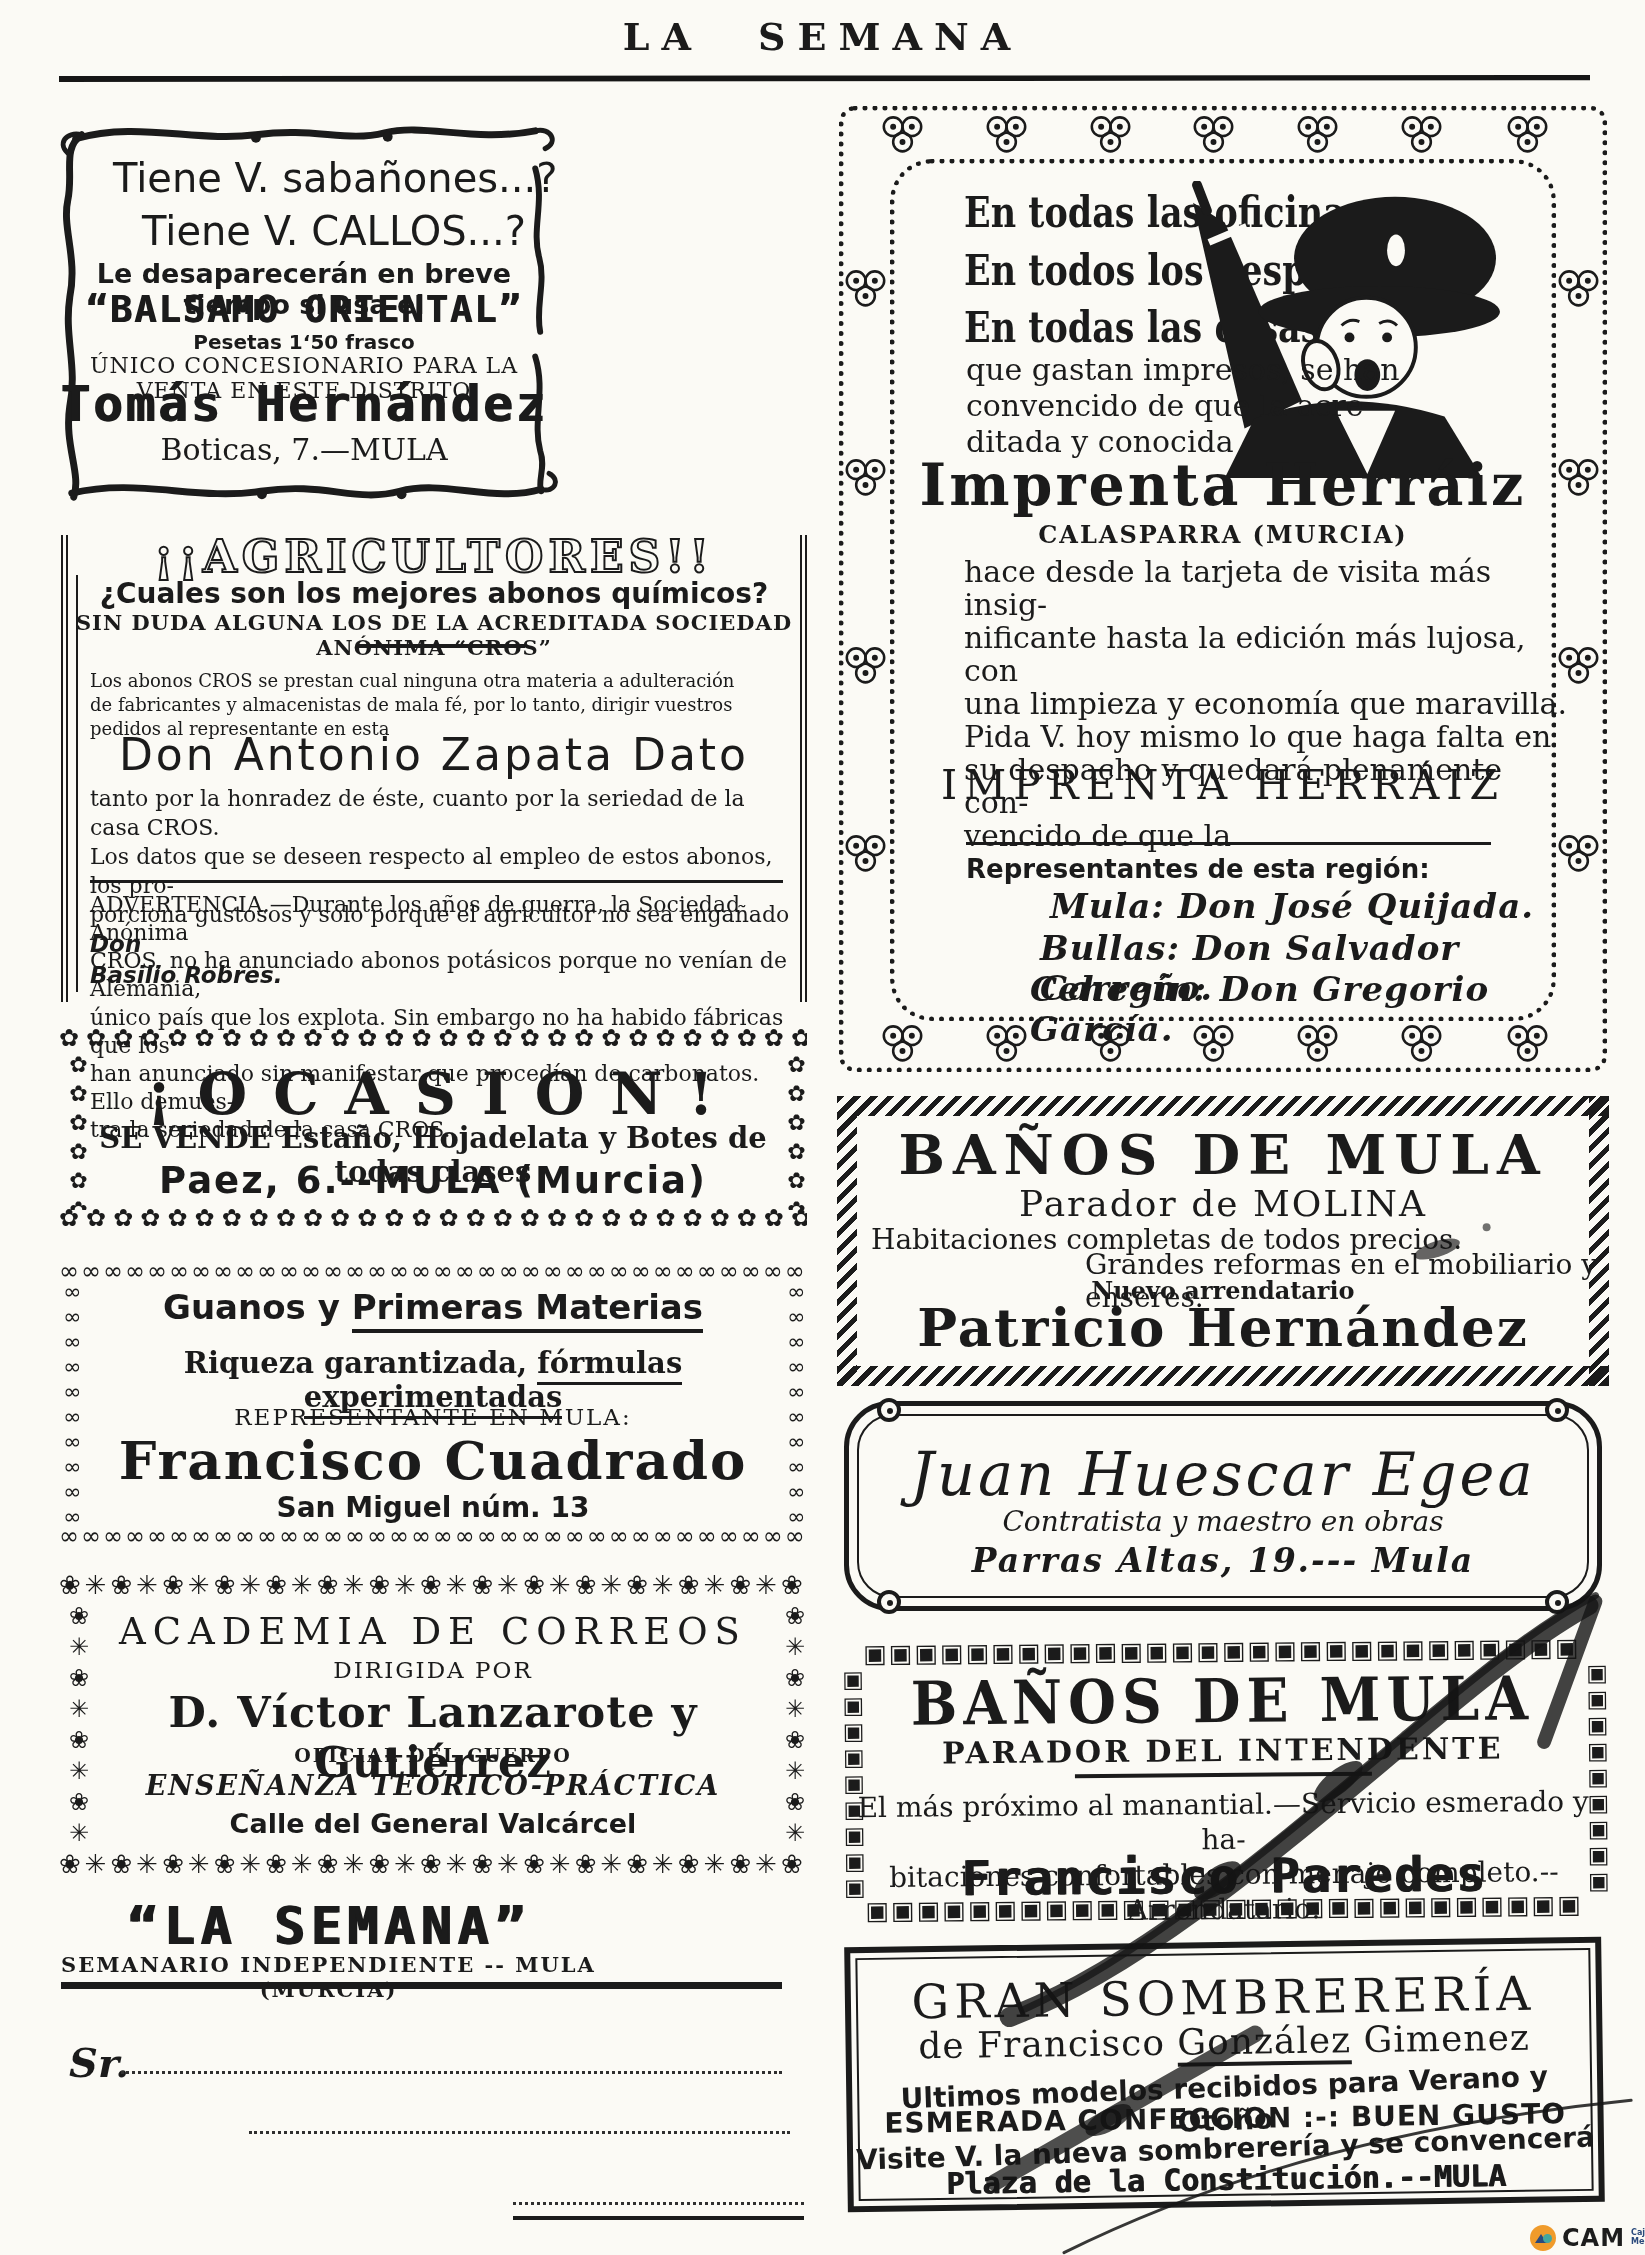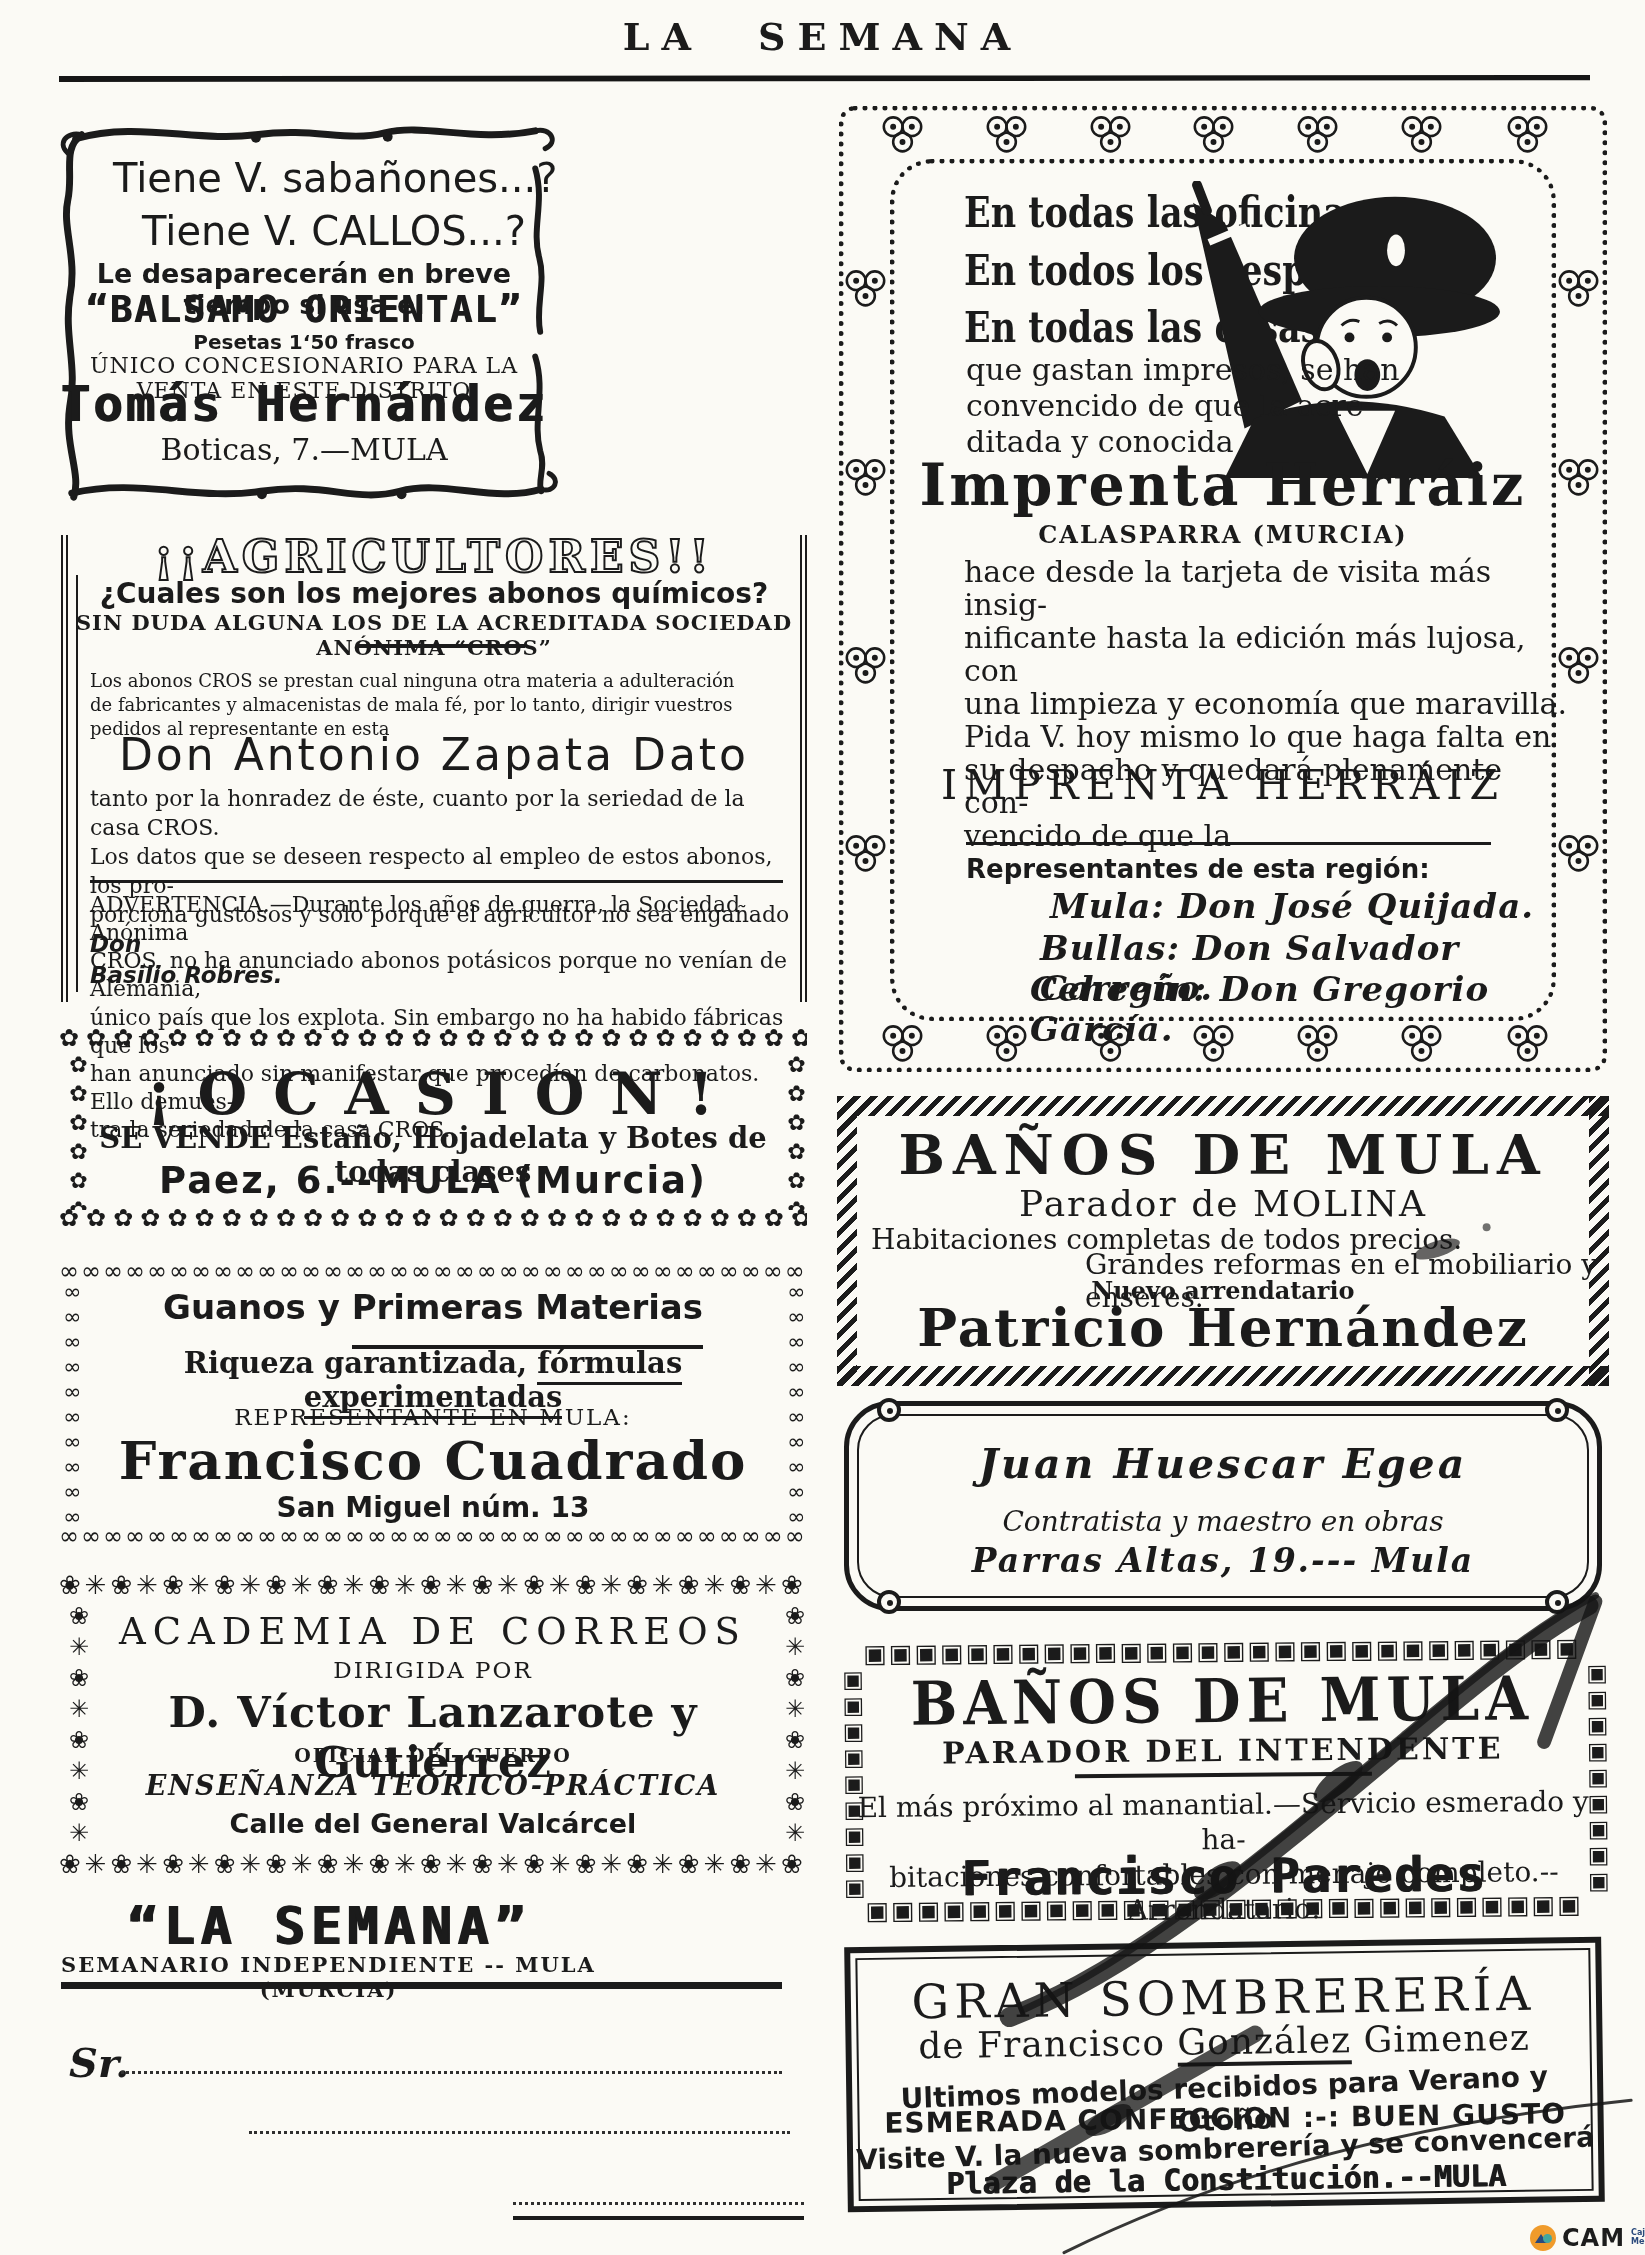--- a/index.html
+++ b/index.html
@@ -62,21 +62,21 @@
   .ocasion .l1 { top:95px; font-weight:bold; font-size:29px; }
   .ocasion .l2 { top:133px; font-family:"DejaVu Sans",sans-serif; font-weight:bold; font-size:37px; letter-spacing:2px; }
 
   
   .guanos { left:59px; top:1259px; width:748px; height:289px; }
   .guanos .g-top { left:0; top:0; width:100%; height:24px; font-size:24px; letter-spacing:2px; }
   .guanos .g-bot { left:0; bottom:0; width:100%; height:24px; font-size:24px; letter-spacing:2px; }
   .guanos .g-l { left:0; top:20px; width:24px; height:249px; font-size:22px; }
   .guanos .g-r { right:0; top:20px; width:24px; height:249px; font-size:22px; }
   .guanos .t { top:28px; font-family:"DejaVu Sans",sans-serif; font-weight:bold; font-size:34px; }
-  .guanos .t .u { border-bottom:4px solid var(--ink); padding-bottom:18px; }
+  .guanos .t .u { border-bottom:4px solid var(--ink); padding-bottom:2px; }
   .guanos .r1 { top:87px; font-weight:bold; font-size:29px; }
   .guanos .r1 .u { border-bottom:3px solid var(--ink); padding-bottom:2px; }
   .guanos .rep { top:145px; font-size:23px; letter-spacing:2px; }
   .guanos .name { top:170px; font-weight:bold; font-size:53px; letter-spacing:2px; }
   .guanos .addr { top:232px; font-family:"DejaVu Sans",sans-serif; font-weight:bold; font-size:28px; }
 
   
   .academia { left:59px; top:1572px; width:748px; height:313px; }
   .academia .a-top { left:0; top:0; width:100%; height:34px; font-size:26px; letter-spacing:4px; }
   .academia .a-bot { left:0; bottom:0; width:100%; height:34px; font-size:26px; letter-spacing:4px; }
@@ -138,21 +138,21 @@
   .molina .name { top:200px; font-weight:bold; font-size:53px; letter-spacing:2px; }
 
   
   .huescar { left:844px; top:1401px; width:758px; height:210px;
              border:5px solid var(--ink); border-radius:46px; }
   .huescar::before { content:""; position:absolute; inset:8px; border:2px solid var(--ink); border-radius:36px; }
   .hx { position:absolute; width:24px; height:24px; border:4px solid var(--ink); border-radius:50%; background:var(--paper); }
   .hx::after { content:""; position:absolute; left:6px; top:6px; width:6px; height:6px; background:var(--ink); border-radius:50%; }
   .hx.tl { left:28px; top:-8px; } .hx.tr { right:28px; top:-8px; }
   .hx.bl { left:28px; bottom:-8px; } .hx.br { right:28px; bottom:-8px; }
-  .huescar .name { top:34px; font-weight:bold; font-style:italic; font-size:41px; letter-spacing:3px; }
+  .huescar .name { top:34px; font-weight:normal; font-style:italic; font-size:59px; letter-spacing:3px; }
   .huescar .sub { top:99px; font-style:italic; font-size:28px; }
   .huescar .addr { top:135px; font-weight:bold; font-style:italic; font-size:33px; letter-spacing:2px; }
 
   
   .intendente { left:837px; top:1638px; width:772px; height:285px; transform:rotate(-.5deg); }
   .intendente .i-top { left:0; top:0; width:100%; height:28px; font-size:25px; letter-spacing:2px; }
   .intendente .i-bot { left:0; bottom:0; width:100%; height:28px; font-size:25px; letter-spacing:2px; }
   .intendente .i-l { left:0; top:24px; width:28px; height:236px; font-size:23px; }
   .intendente .i-r { right:0; top:24px; width:28px; height:236px; font-size:23px; }
   .intendente .title { top:30px; font-weight:bold; font-size:55px; letter-spacing:6px; transform:scale(1,1.1); }

